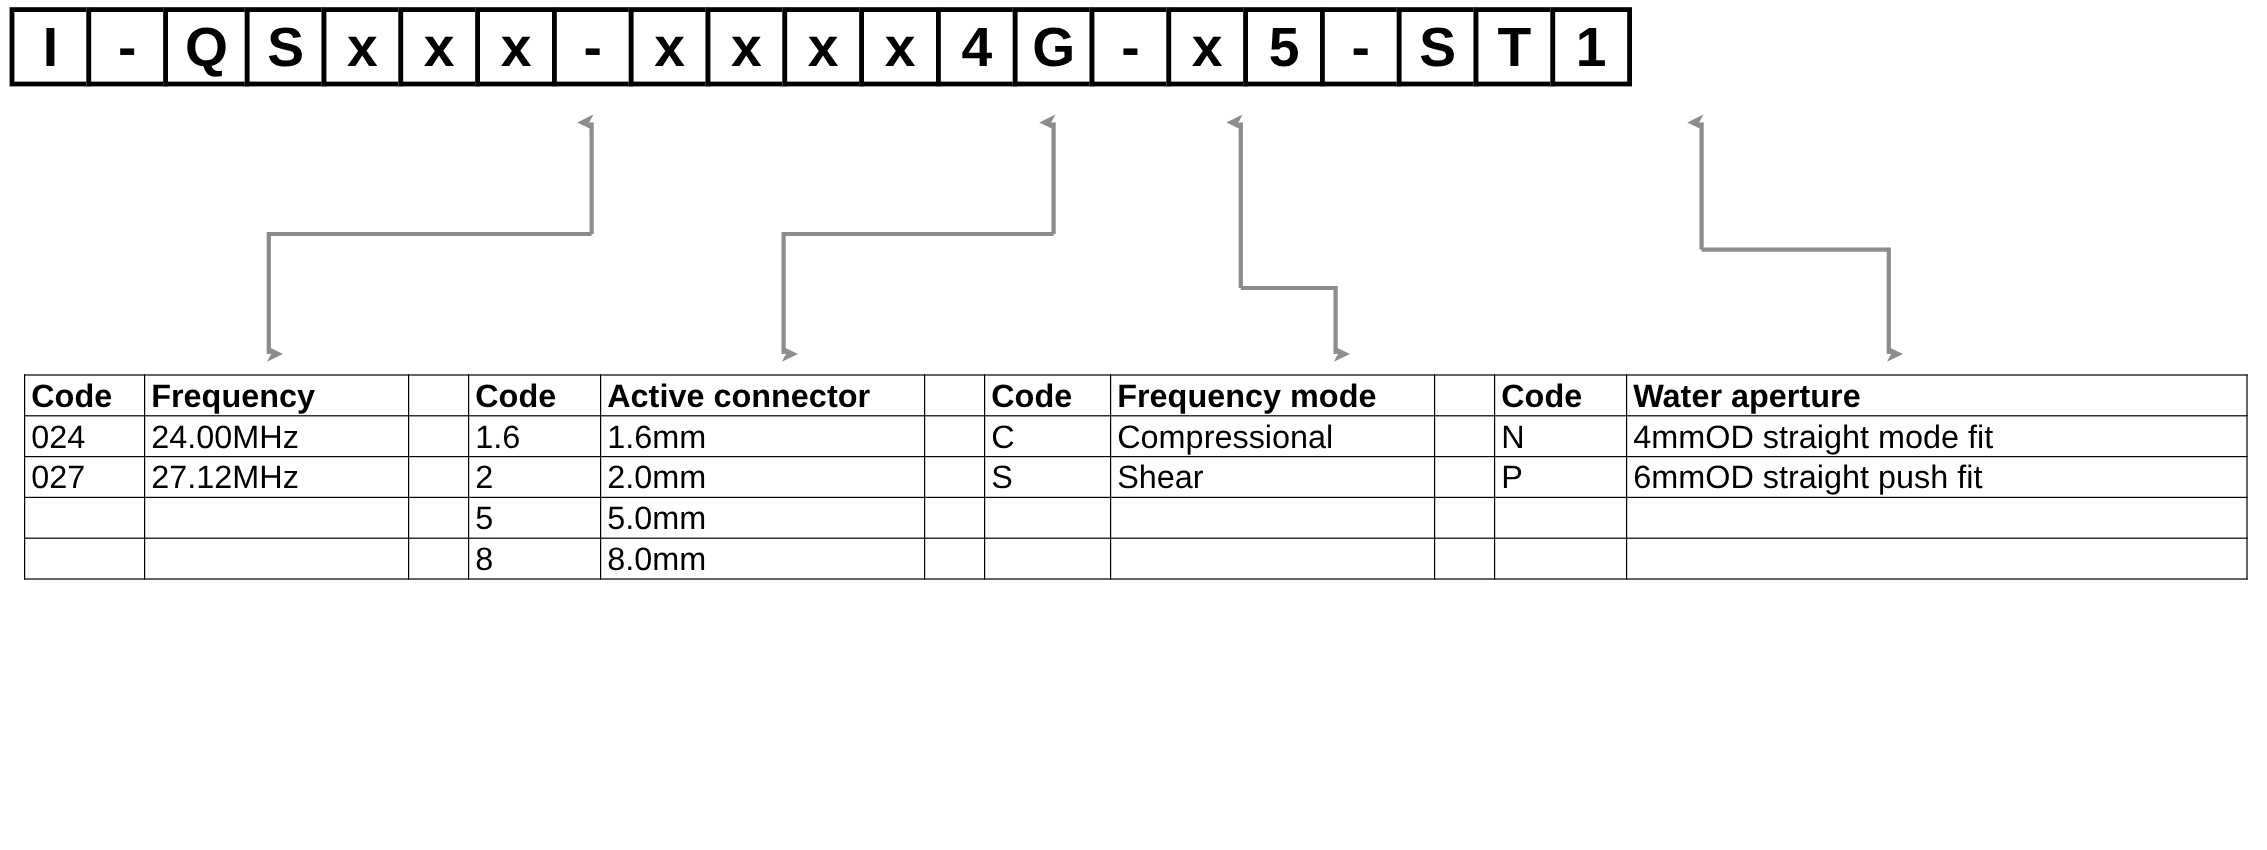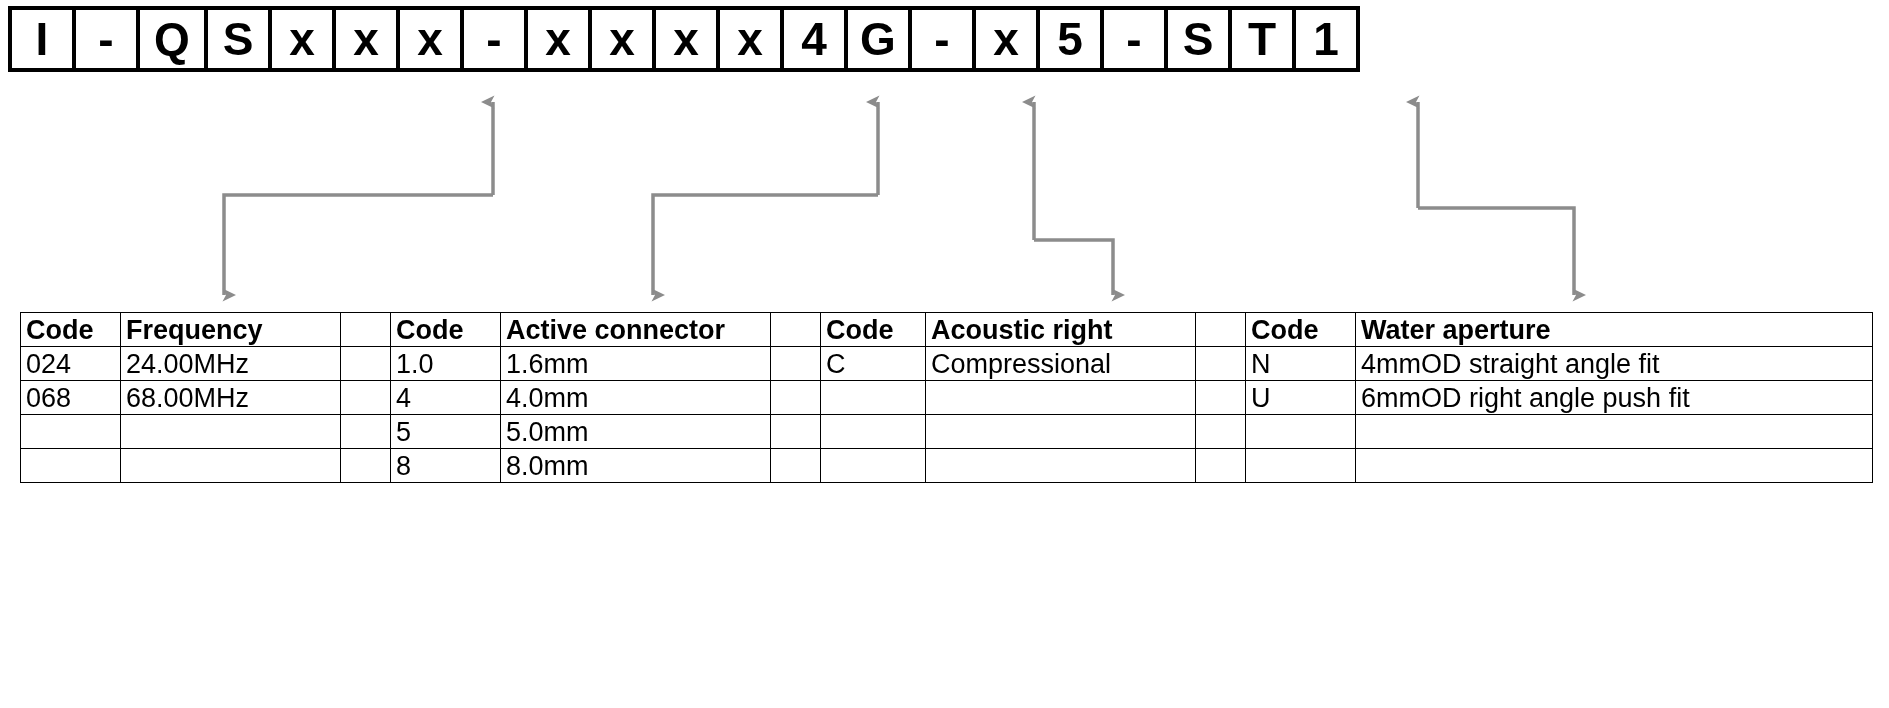--- a/index.html
+++ b/index.html
@@ -157,50 +157,50 @@
       </colgroup>
       <tbody id="ref-tbody">
           <tr>
             <td class="hdr">Code</td>
             <td class="hdr">Frequency</td>
             <td class="gap"></td>
             <td class="hdr">Code</td>
             <td class="hdr">Active connector</td>
             <td class="gap"></td>
             <td class="hdr">Code</td>
-            <td class="hdr">Acoustic right</td>
+            <td class="hdr">Frequency mode</td>
             <td class="gap"></td>
             <td class="hdr">Code</td>
             <td class="hdr">Water aperture</td>
           </tr>
           <tr>
             <td>024</td>
             <td>24.00MHz</td>
             <td class="gap"></td>
-            <td>1.0</td>
+            <td>1.6</td>
             <td>1.6mm</td>
             <td class="gap"></td>
             <td>C</td>
             <td>Compressional</td>
             <td class="gap"></td>
             <td>N</td>
-            <td>4mmOD straight angle fit</td>
-          </tr>
-          <tr>
-            <td>068</td>
-            <td>68.00MHz</td>
-            <td class="gap"></td>
-            <td>4</td>
-            <td>4.0mm</td>
-            <td class="gap"></td>
-            <td></td>
-            <td></td>
-            <td class="gap"></td>
-            <td>U</td>
-            <td>6mmOD right angle push fit</td>
+            <td>4mmOD straight mode fit</td>
+          </tr>
+          <tr>
+            <td>027</td>
+            <td>27.12MHz</td>
+            <td class="gap"></td>
+            <td>2</td>
+            <td>2.0mm</td>
+            <td class="gap"></td>
+            <td>S</td>
+            <td>Shear</td>
+            <td class="gap"></td>
+            <td>P</td>
+            <td>6mmOD straight push fit</td>
           </tr>
           <tr>
             <td></td>
             <td></td>
             <td class="gap"></td>
             <td>5</td>
             <td>5.0mm</td>
             <td class="gap"></td>
             <td></td>
             <td></td>

